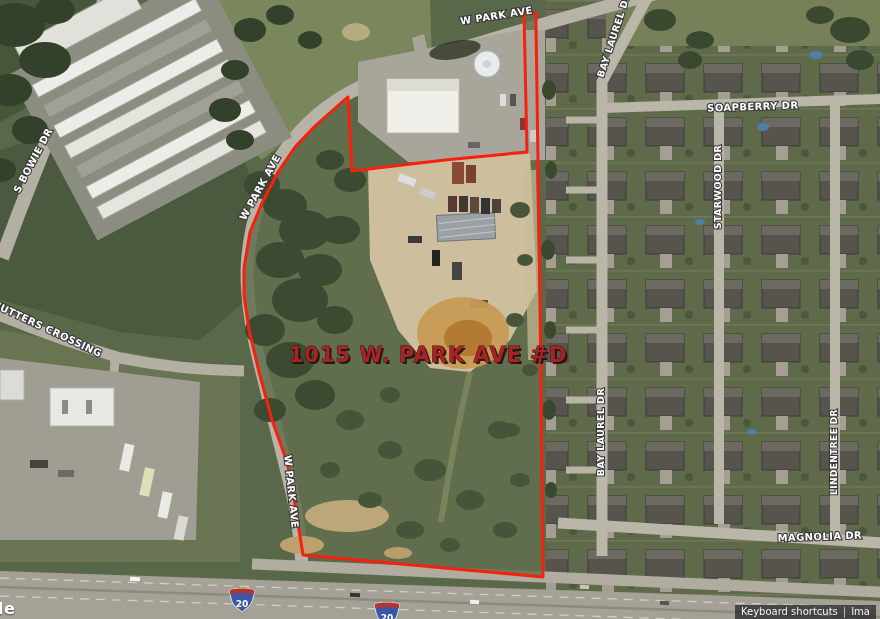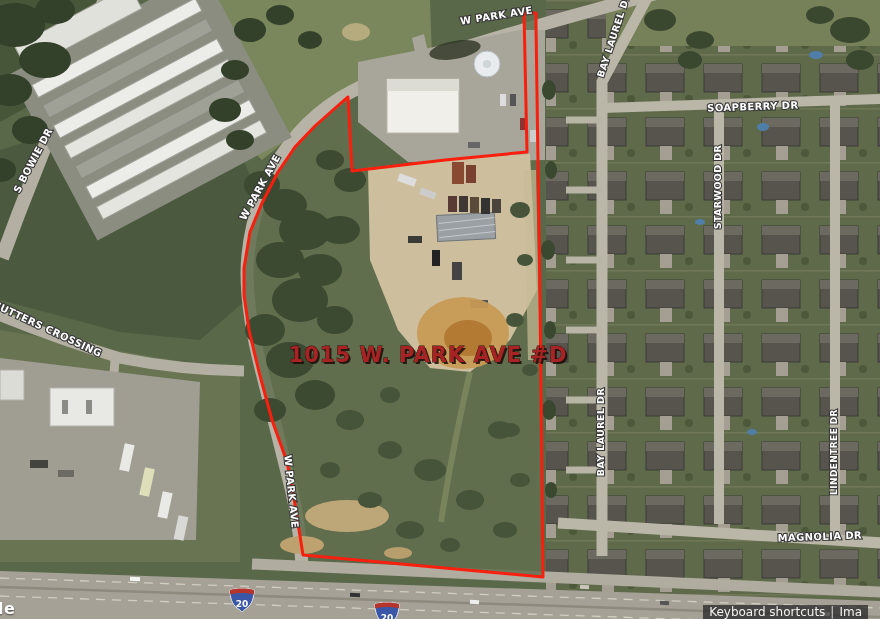--- a/index.html
+++ b/index.html
@@ -1,21 +1,21 @@
 <!DOCTYPE html>
 <html><head>
 <meta charset="utf-8">
 <style>
   html,body{margin:0;padding:0;background:#1c1c1c;}
   .stage{position:relative;width:880px;height:619px;overflow:hidden;
          font-family:"DejaVu Sans","Liberation Sans",sans-serif;background:#5a684a;}
   .stage svg{display:block;}
-  .attr-bar{position:absolute;right:12px;bottom:0;height:14px;line-height:14px;
+  .attr-bar{position:absolute;right:4px;bottom:0;height:14px;line-height:14px;
             background:rgba(33,33,36,0.72);color:#f2f2f2;
-            font-size:12px;display:flex;align-items:center;gap:5px;padding:0 6px;white-space:nowrap;}
+            font-size:10px;display:flex;align-items:center;gap:5px;padding:0 6px;white-space:nowrap;}
   .attr-bar .sep{opacity:.8;}
   .attr-bar span{cursor:pointer;}
   .glogo{position:absolute;left:-2px;bottom:1px;color:#ffffff;font-weight:bold;
          font-size:16px;letter-spacing:.5px;text-shadow:0 1px 2px rgba(0,0,0,.55);}
 </style>
 </head>
 <body>
 
 <div class="stage">
 <svg width="880" height="619" viewBox="0 0 880 619" font-family="DejaVu Sans, Liberation Sans, sans-serif">

